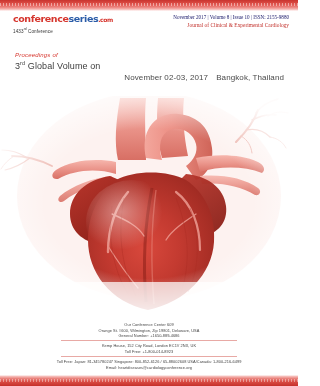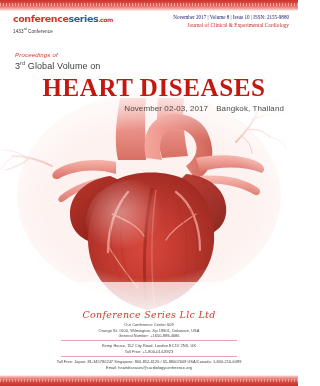--- a/index.html
+++ b/index.html
@@ -292,26 +292,24 @@
       <ellipse cx="132" cy="126" rx="46" ry="42" fill="url(#gHilite)"></ellipse>
 
       <rect x="0" y="0" width="298" height="215" fill="url(#gFade)"></rect>
       <rect x="0" y="186" width="298" height="29" fill="#ffffff" opacity=".72"></rect>
     </svg>
   </div>
 
   <div class="title-block">
     <div class="proceedings">Proceedings of</div>
     <div class="summit"><span>3</span><sup>rd</sup><span> Global Volume on</span></div>
-    <div class="main-title">HEART DISEASES</div>
     <div class="date-place"><span>November 02-03, 2017</span><span class="gap"></span><span>Bangkok, Thailand</span></div>
   </div>
 
   <div class="footer">
-    <div class="footer-brand">Conference Series Llc Ltd</div>
     <div class="footer-line">Our Conference Center 609</div>
     <div class="footer-line">Orange St. #600, Wilmington, Zip 19801, Delaware, USA</div>
     <div class="footer-line">General Number: +1650-889-4686</div>
     <div class="footer-rule"></div>
     <div class="footer-line">Kemp House, 152 City Road, London EC1V 2NX, UK</div>
     <div class="footer-line">Toll Free: +1-800-014-8923</div>
     <div class="footer-rule"></div>
     <div class="footer-line">Toll Free: Japan: 81-345780247 Singapore: 800-852-6126 / 65-88002608 USA/Canada: 1-800-216-6499</div>
     <div class="footer-line footer-email">Email: heartdiseases@cardiologyconference.org</div>
 

